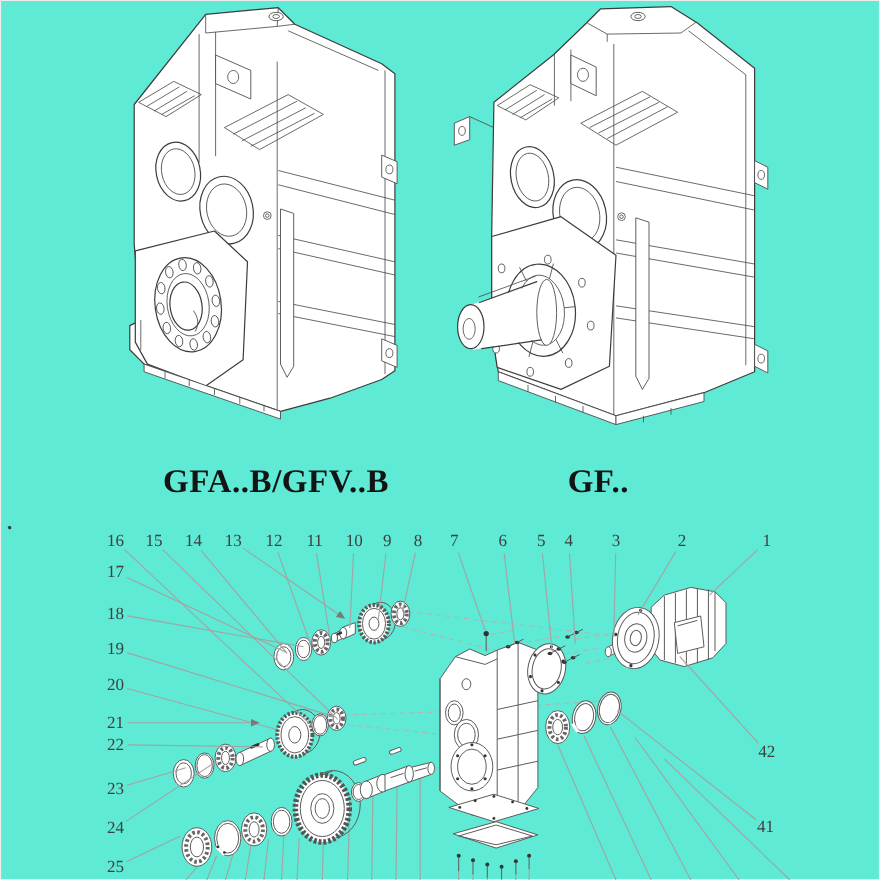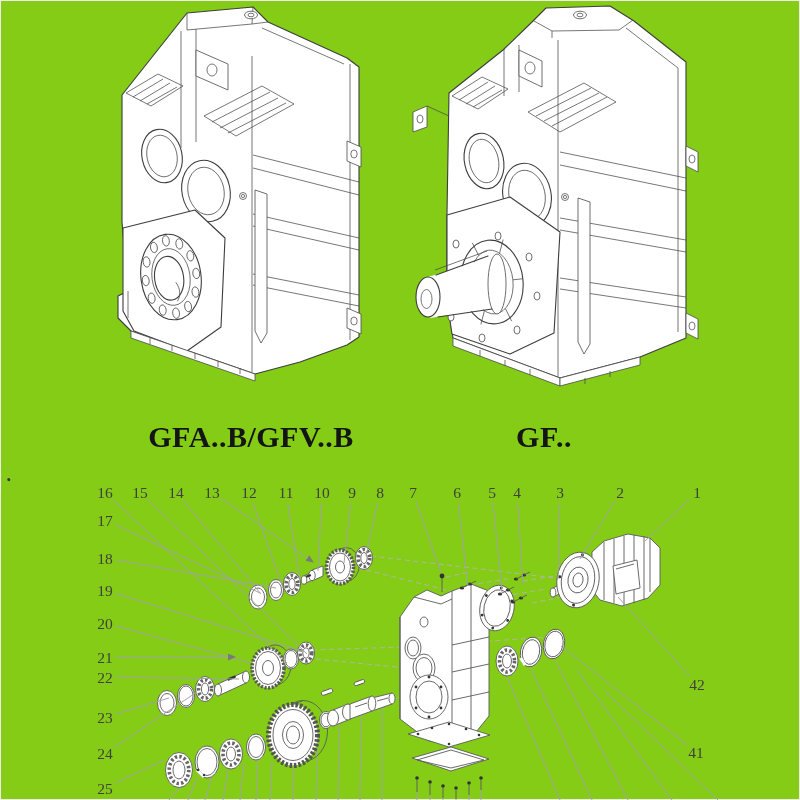--- a/index.html
+++ b/index.html
@@ -1,17 +1,17 @@
 <!DOCTYPE html>
 <html><head>
 <meta charset="utf-8">
 <style>
   html,body{margin:0;padding:0;background:#ffffff;}
   .sheet{
-    position:relative;width:800px;height:800px;background:#84cc16;
+    position:relative;width:800px;height:800px;background:#5eead4;
     box-shadow:inset 0 0 0 1px #ededed;
     font-family:"Liberation Serif","DejaVu Serif",serif;
     overflow:hidden;
   }
   svg{display:block}
   
   .ln{stroke:#3d3d3d;stroke-width:1.1;fill:none;stroke-linejoin:round;stroke-linecap:round;}
   .lnthin{stroke:#4a4a4a;stroke-width:0.75;fill:none;stroke-linejoin:round;}
   .wh{fill:#ffffff;stroke:#3d3d3d;stroke-width:1.1;stroke-linejoin:round;}
   .whthin{fill:#ffffff;stroke:#4a4a4a;stroke-width:0.8;stroke-linejoin:round;}

